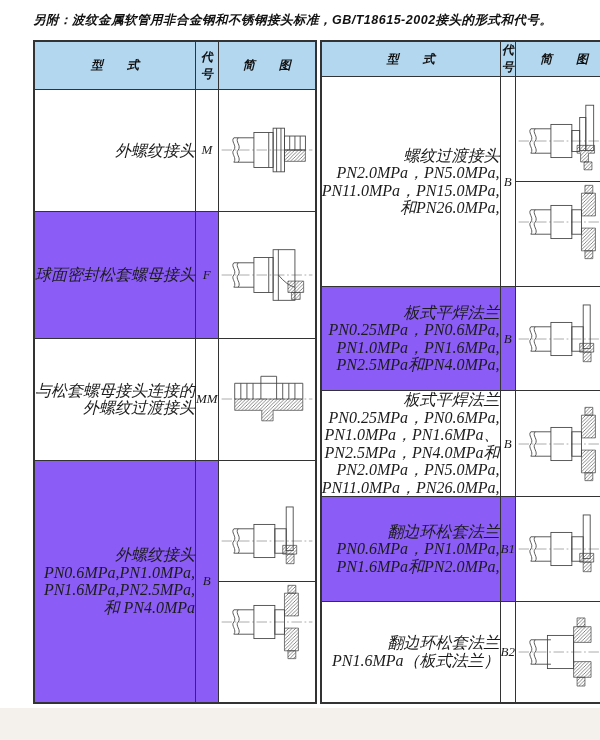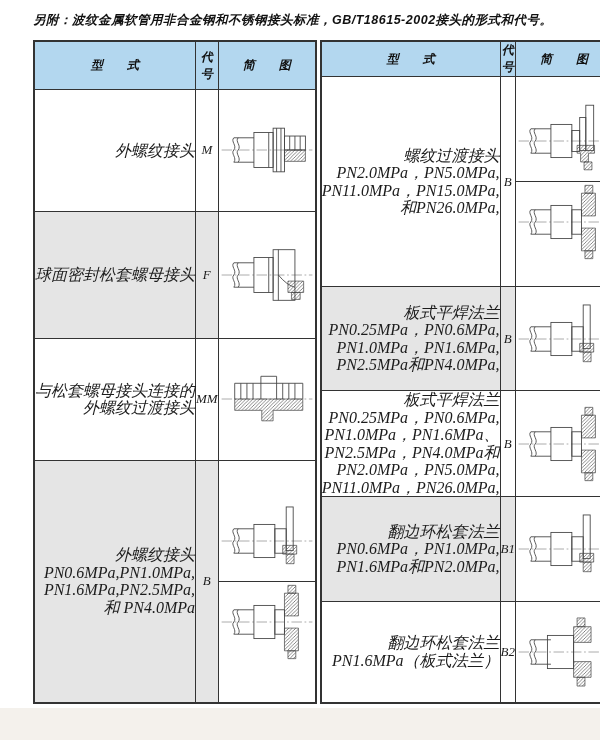--- a/index.html
+++ b/index.html
@@ -18,21 +18,21 @@
   .tables{position:absolute;left:33px;top:40px;display:flex;gap:3px;}
   table.t{border-collapse:collapse;table-layout:fixed;border:2px solid #333;padding-left:24px;}
   table.t td, table.t th{border:1px solid #333;padding:0;vertical-align:middle;}
   th.hdr{
     background:#b3d7ef;height:24px;font-family:"Liberation Sans", sans-serif;
     font-size:12px;font-weight:bold;color:#111;text-align:center;
   }
   td.type{padding:2px 4px 2px 12px;font-size:16px;line-height:17.5px;background:#fff;text-align:right;}
   td.type div{white-space:nowrap;}
   td.code{text-align:center;font-size:13px;background:#fff;}
-  td.hl{background:#e5e5e5;}
+  td.hl{background:#8b5cf6;}
   td.diagcell{background:#fff;padding:0;}
   .dwrap{display:flex;align-items:center;justify-content:center;width:100%;height:100%;}
   .dhalf{display:flex;align-items:center;justify-content:center;}
   .dhalf + .dhalf{border-top:1px solid #333;}
   .diagcell .dstack{display:flex;flex-direction:column;width:100%;height:100%;}
   .dstack .dhalf{flex:1 1 0;}
   svg .s{fill:none;stroke:#444;stroke-width:1;}
   svg .cl{stroke:#777;stroke-width:0.7;}
   svg .h{fill:url(#hp);stroke:#444;stroke-width:0.8;}
   .defs-holder{position:absolute;width:0;height:0;overflow:hidden;}

